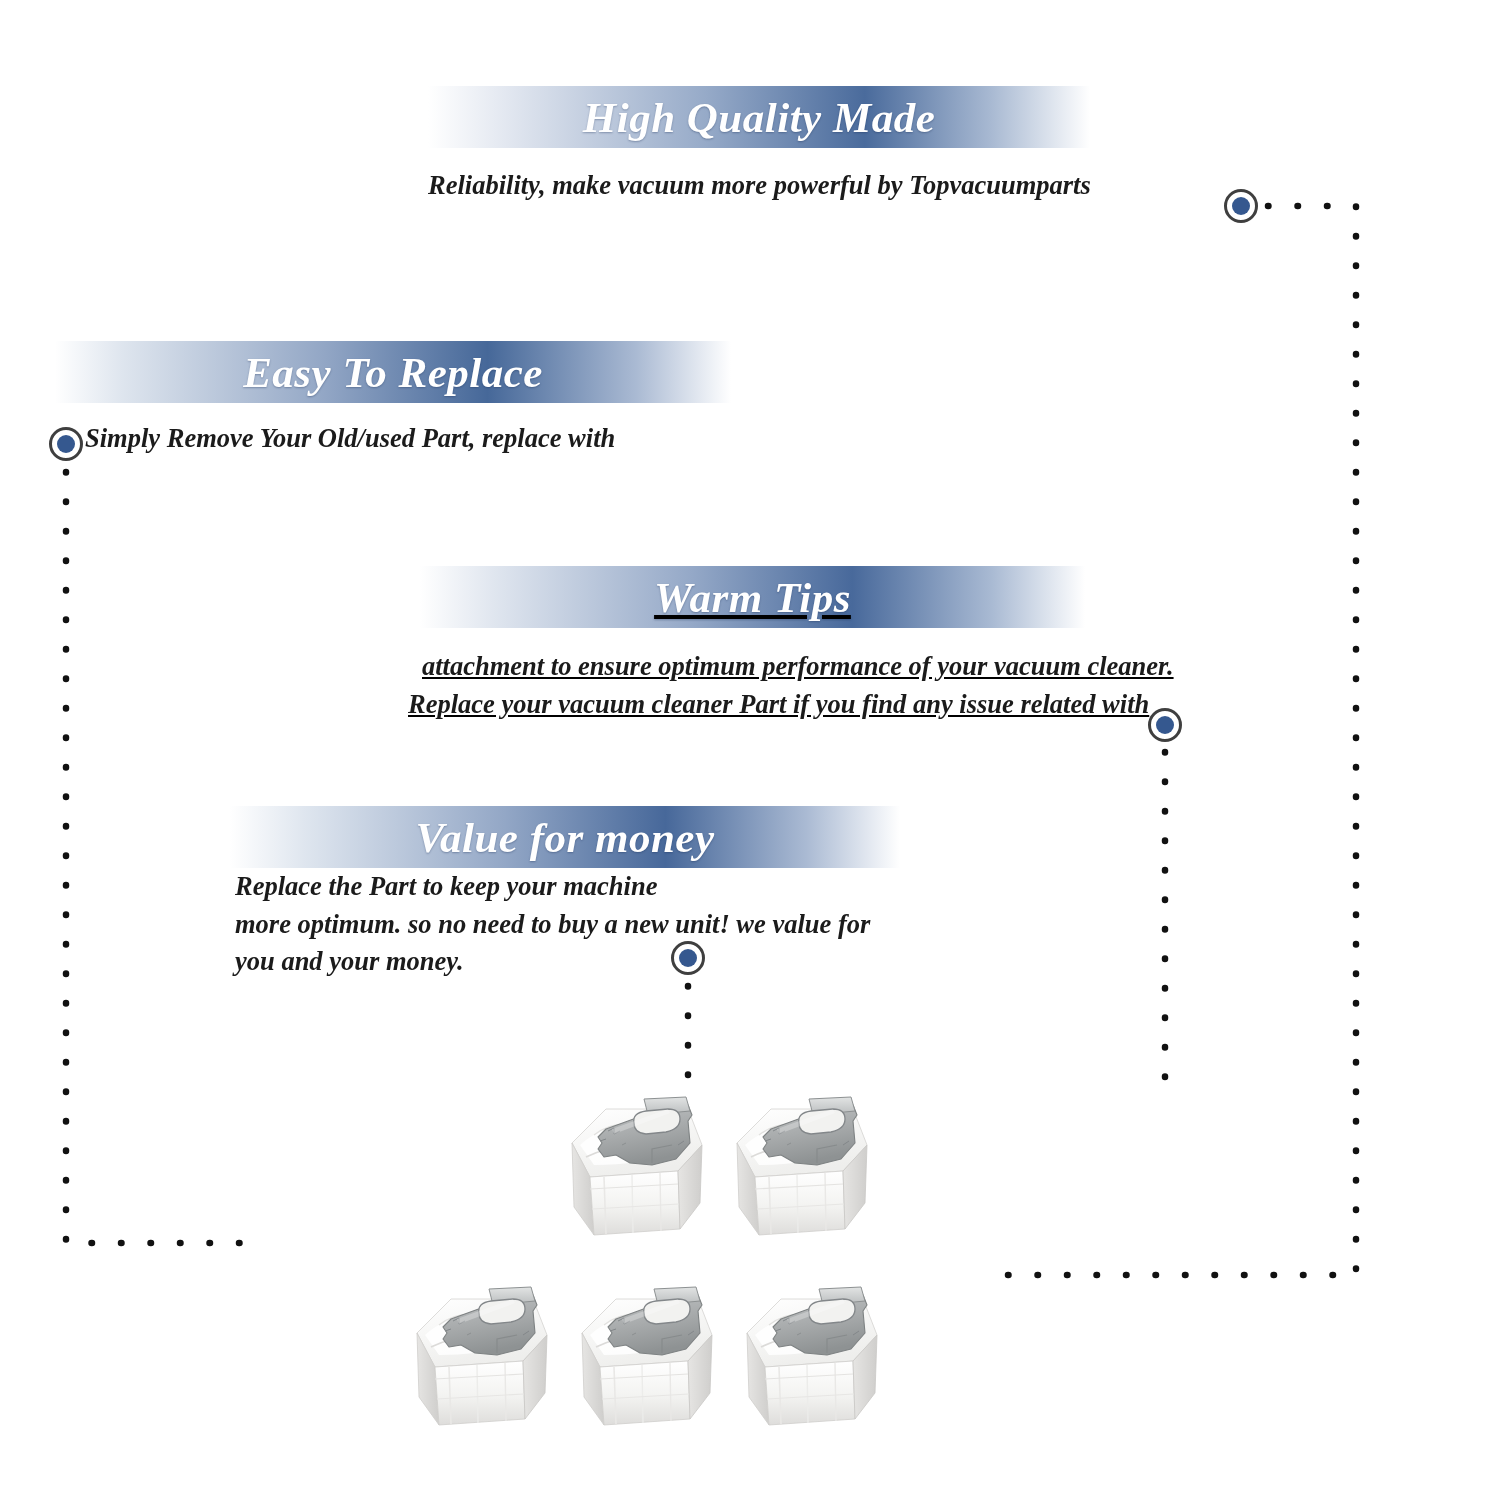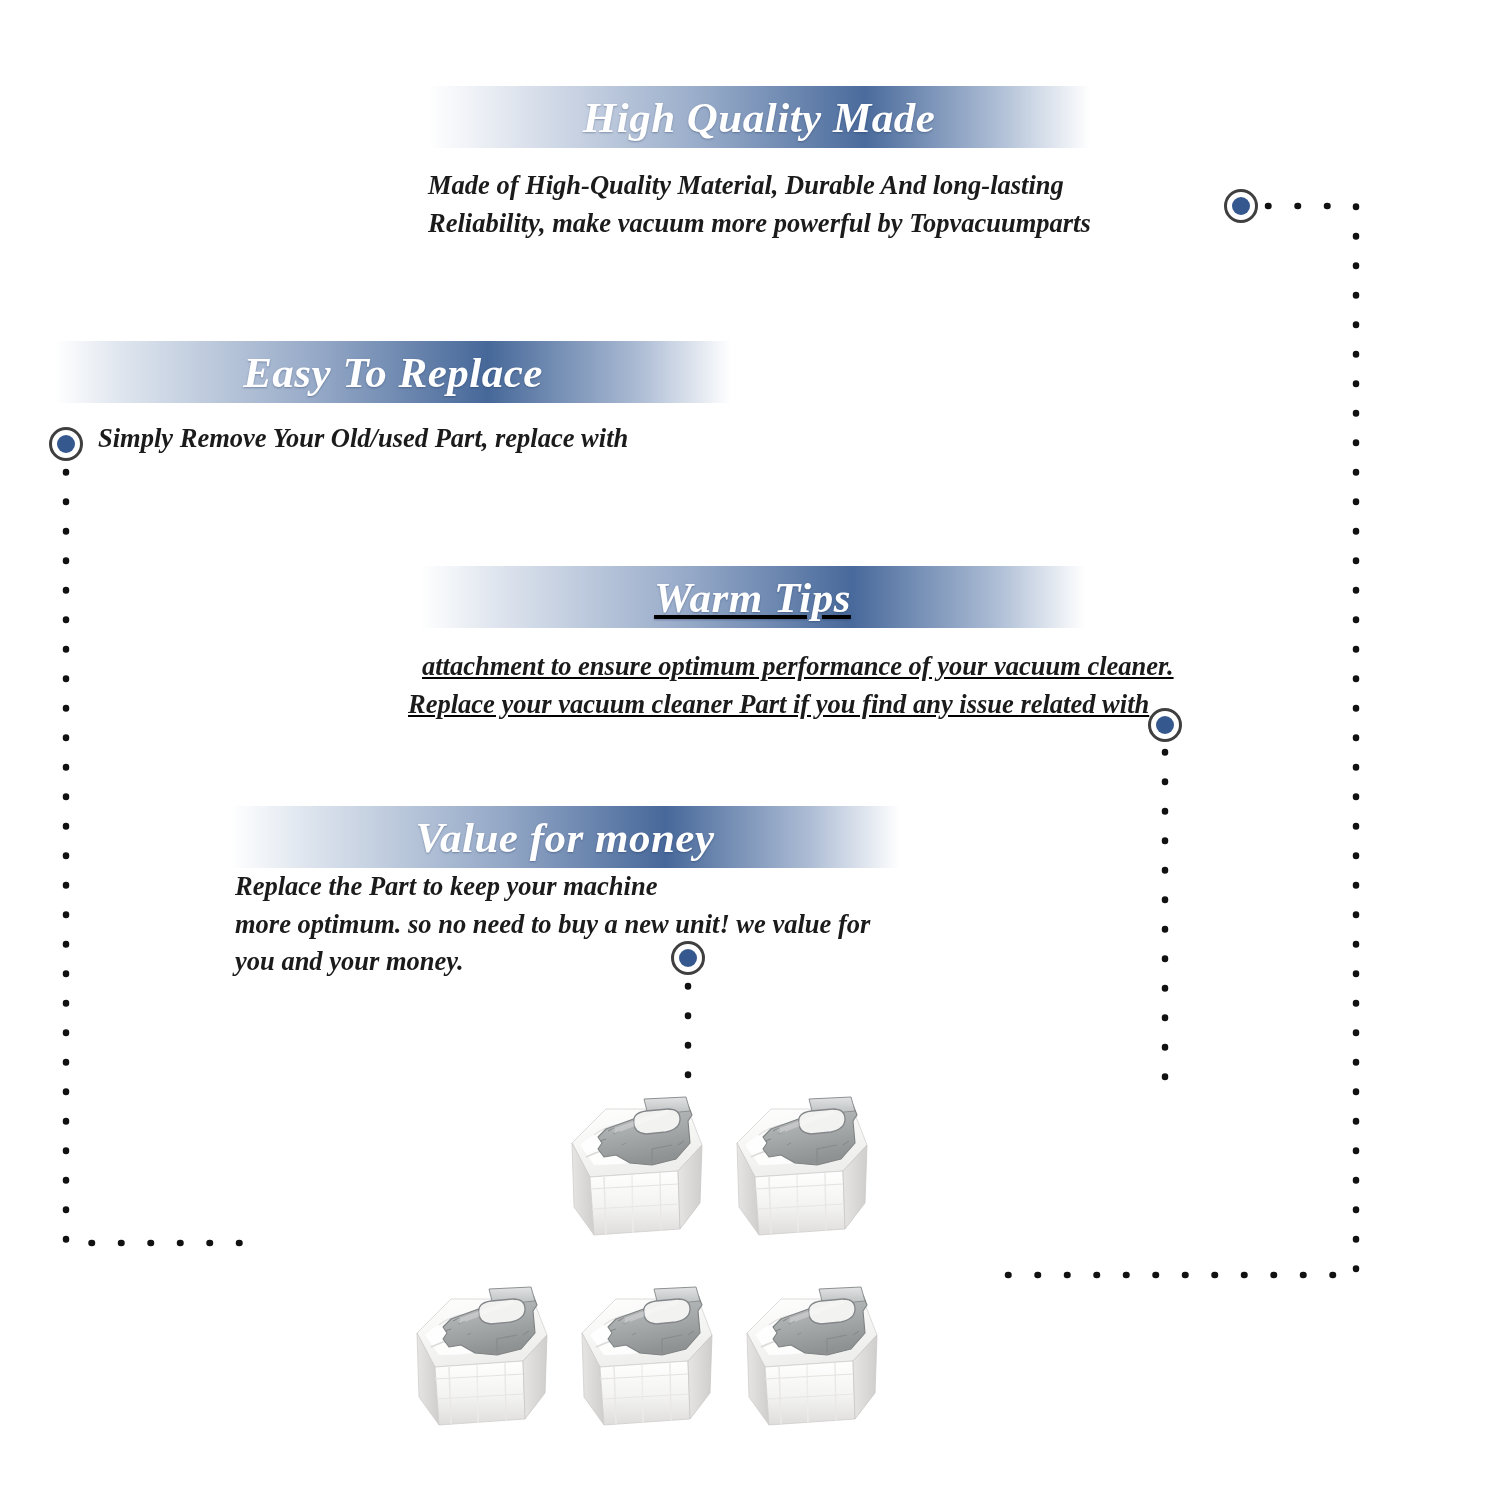--- a/index.html
+++ b/index.html
@@ -109,33 +109,32 @@
 
       <path d="M 688 986 L 688 1095"></path>
     </g>
   </svg>
 
   <div class="feature" style="left:428px; top:86px; width:662px;">
     <div class="banner" style="background: linear-gradient(to right, rgba(255,255,255,1) 0%, rgba(226,231,240,1) 12%, rgba(150,170,200,1) 42%, rgba(74,107,156,1) 66%, rgba(168,185,210,1) 85%, rgba(255,255,255,1) 100%);">
       <span class="banner-title">High Quality Made</span>
     </div>
     <div style="margin-top:19px; margin-left:0px;">
-      <div class="body-text">Made of  High-Quality Material, Durable And long-lasting</div>
       <div class="body-text">Reliability, make vacuum more powerful by Topvacuumparts</div>
     </div>
   </div>
   <div class="marker" style="left:1224px; top:189px;">
     <span class="core"></span>
   </div>
 
   <div class="feature" style="left:55px; top:341px; width:676px;">
     <div class="banner" style="background: linear-gradient(to right, rgba(255,255,255,1) 0%, rgba(222,229,238,1) 10%, rgba(146,166,197,1) 40%, rgba(70,104,153,1) 64%, rgba(170,186,211,1) 86%, rgba(255,255,255,1) 100%); align-items: center;">
       <span class="banner-title">Easy To Replace</span>
     </div>
-    <div style="margin-top:17px; margin-left:43px;">
+    <div style="margin-top:17px; margin-left:30px;">
       <div class="body-text">Simply Remove Your Old/used Part, replace with</div>
     </div>
   </div>
   <div class="marker" style="left:49px; top:427px;">
     <span class="core"></span>
   </div>
 
   <div class="feature" style="left:420px; top:566px; width:665px;text-decoration:underline;">
     <div class="banner" style="background: linear-gradient(to right, rgba(255,255,255,1) 0%, rgba(224,230,239,1) 11%, rgba(148,168,199,1) 41%, rgba(72,105,155,1) 65%, rgba(169,186,211,1) 86%, rgba(255,255,255,1) 100%);">
       <span class="banner-title">Warm Tips</span>

